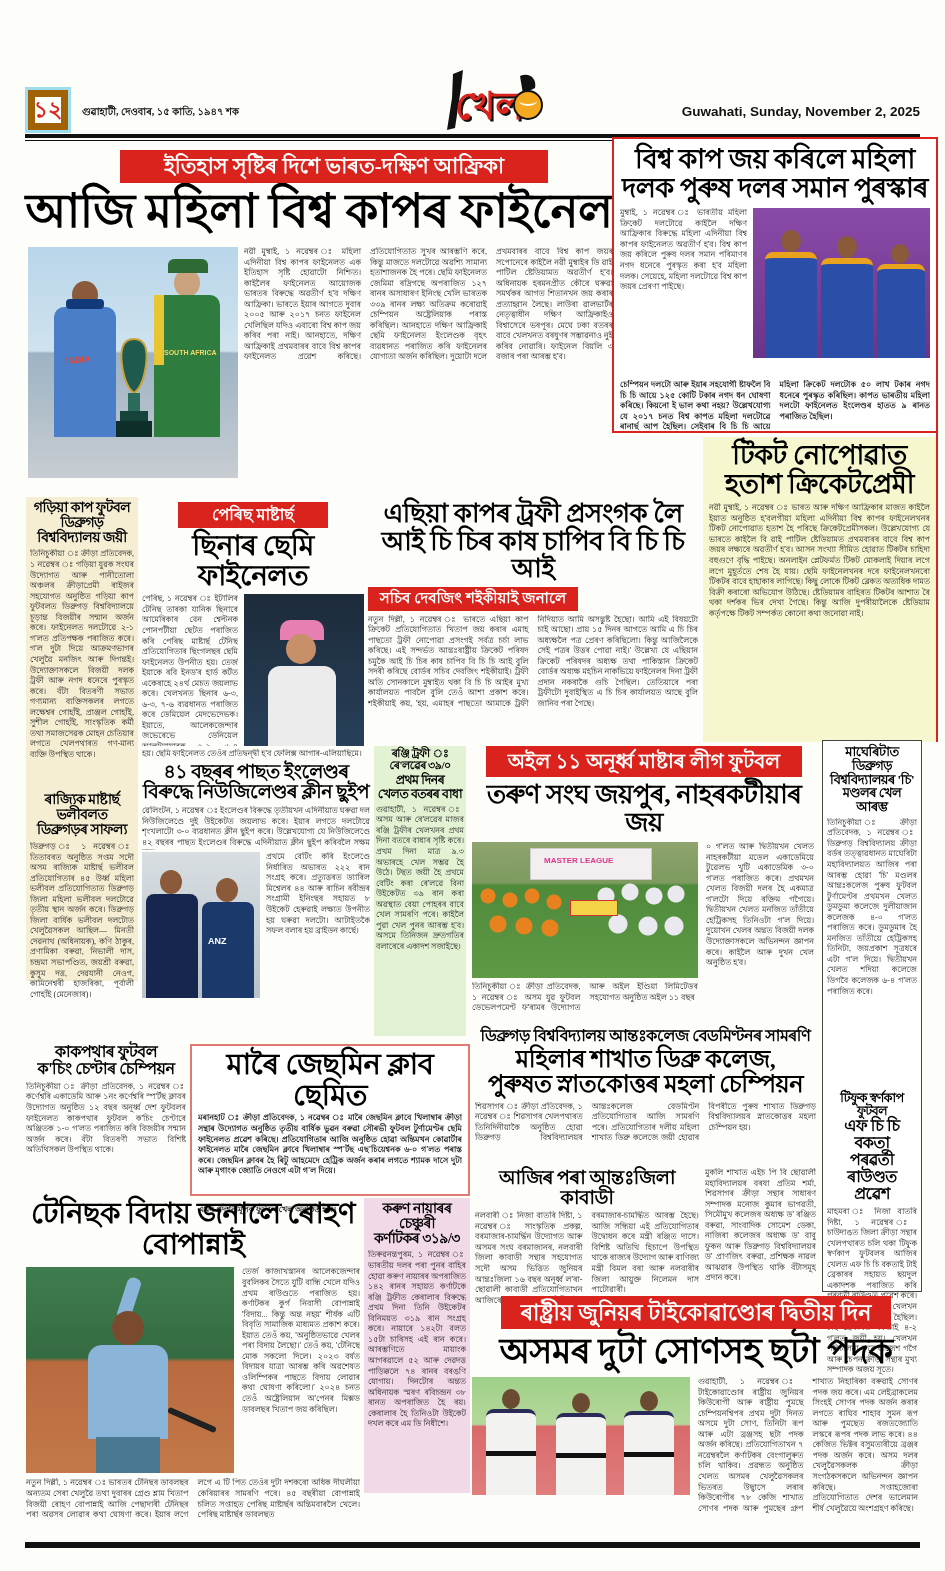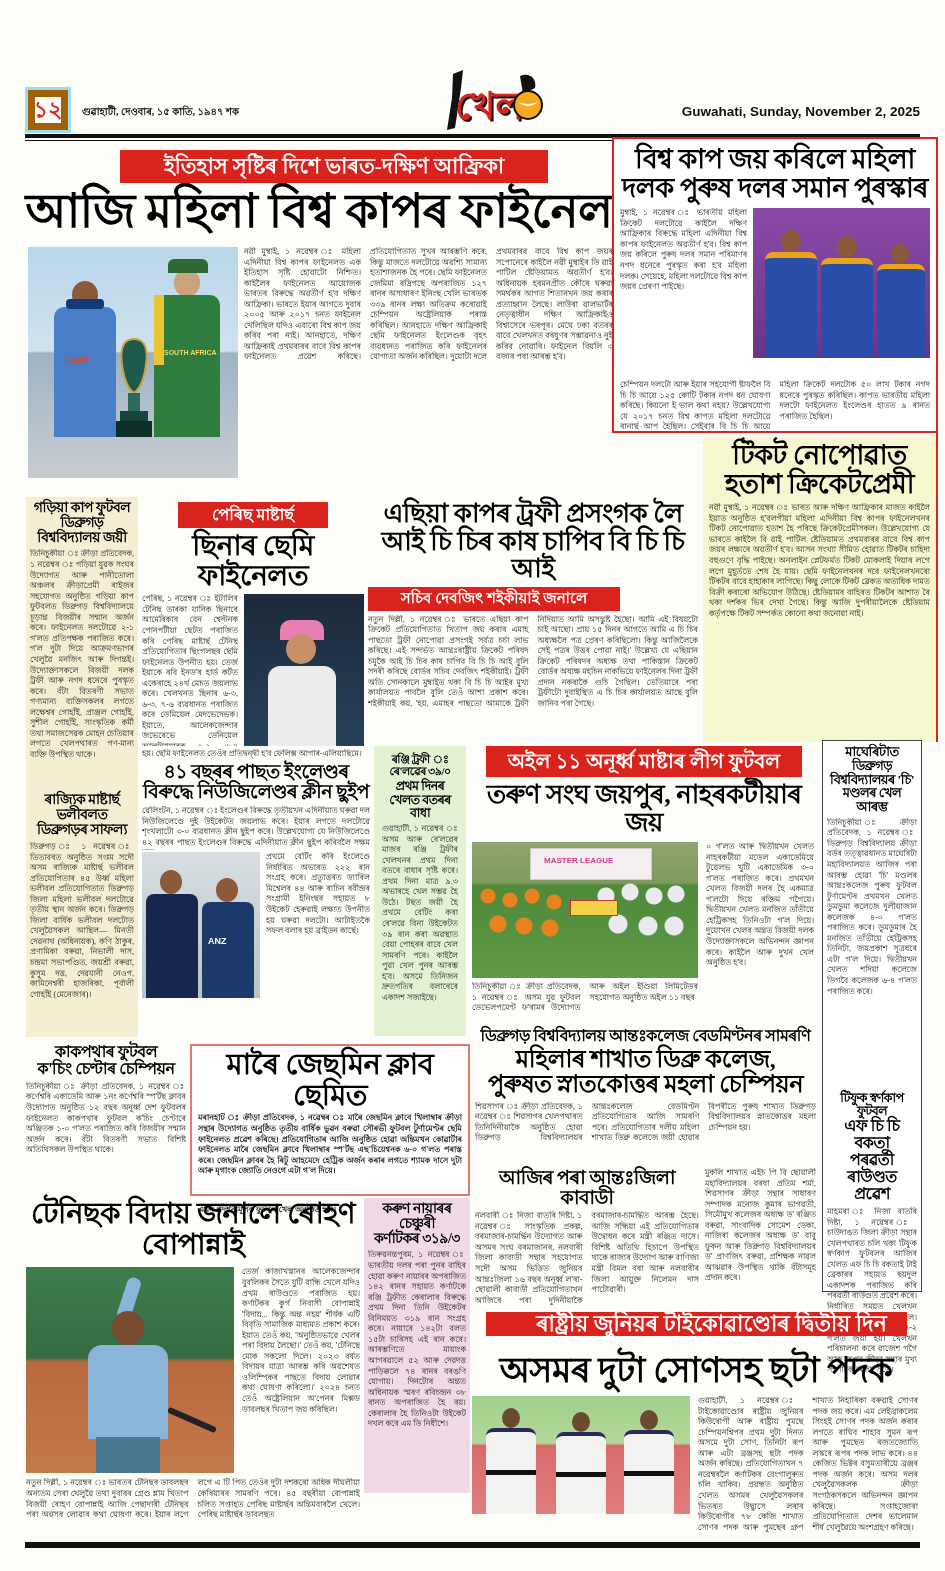--- a/index.html
+++ b/index.html
@@ -76,32 +76,32 @@
       <div class="body-t" style="width:128px;height:168px;">মুম্বাই, ১ নৱেম্বৰ ঃ ভাৰতীয় মহিলা ক্ৰিকেট দলটোৱে কাইলৈ দক্ষিণ আফ্ৰিকাৰ বিৰুদ্ধে মহিলা এদিনীয়া বিশ্ব কাপৰ ফাইনেলত অৱতীৰ্ণ হ'ব। বিশ্ব কাপ জয় কৰিলে পুৰুষ দলৰ সমান পৰিমাণৰ নগদ ধনেৰে পুৰস্কৃত কৰা হ'ব মহিলা দলক। সেয়েহে, মহিলা দলটোৱে বিশ্ব কাপ জয়ৰ প্ৰেৰণা পাইছে।</div>
       <div class="photo" style="width:178px;height:150px;margin-left:6px;background:linear-gradient(#8a4aa8,#6a3588);">
         <div class="fig-head" style="left:28px;top:22px;width:20px;height:22px;"></div>
         <div style="position:absolute;left:12px;top:44px;width:52px;height:106px;border-radius:8px 8px 0 0;background:#2b4ea8;border-top:6px solid #e8a21c;"></div>
         <div class="fig-head" style="left:84px;top:28px;width:20px;height:22px;"></div>
         <div style="position:absolute;left:68px;top:50px;width:52px;height:100px;border-radius:8px 8px 0 0;background:#2b4ea8;border-top:6px solid #e8a21c;"></div>
         <div class="fig-head" style="left:138px;top:36px;width:18px;height:20px;"></div>
         <div style="position:absolute;left:124px;top:56px;width:48px;height:94px;border-radius:8px 8px 0 0;background:#2b4ea8;border-top:5px solid #e8a21c;"></div>
       </div>
     </div>
-    <div class="body-t cols2" style="margin:4px 6px 0;height:86px;">চেম্পিয়ন দলটো আৰু ইয়াৰ সহযোগী ষ্টাফলৈ বি চি চি আয়ে ১২৫ কোটি টকাৰ নগদ ধন ঘোষণা কৰিছে। কিয়নো ই ভাল কথা নহয়? উল্লেখযোগ্য যে ২০১৭ চনত বিশ্ব কাপত মহিলা দলটোৱে ৰানাৰ্ছ আপ হৈছিল। সেইবাৰ বি চি চি আয়ে মহিলা ক্ৰিকেট দলটোক ৫০ লাখ টকাৰ নগদ ধনেৰে পুৰস্কৃত কৰিছিল। কাপত ভাৰতীয় মহিলা দলটো ফাইনেলত ইংলেণ্ডৰ হাতত ৯ ৰানত পৰাজিত হৈছিল।</div>
+    <div class="body-t cols2" style="margin:4px 6px 0;height:86px;font-weight:bold;">চেম্পিয়ন দলটো আৰু ইয়াৰ সহযোগী ষ্টাফলৈ বি চি চি আয়ে ১২৫ কোটি টকাৰ নগদ ধন ঘোষণা কৰিছে। কিয়নো ই ভাল কথা নহয়? উল্লেখযোগ্য যে ২০১৭ চনত বিশ্ব কাপত মহিলা দলটোৱে ৰানাৰ্ছ আপ হৈছিল। সেইবাৰ বি চি চি আয়ে মহিলা ক্ৰিকেট দলটোক ৫০ লাখ টকাৰ নগদ ধনেৰে পুৰস্কৃত কৰিছিল। কাপত ভাৰতীয় মহিলা দলটো ফাইনেলত ইংলেণ্ডৰ হাতত ৯ ৰানত পৰাজিত হৈছিল।</div>
   </div>
 
   <div class="abs" style="left:936px;top:137px;width:2px;height:605px;background:#d9231c;"></div>
 
   <div class="abs" style="left:703px;top:437px;width:233px;height:305px;background:#f6f6cf;padding:4px 6px;">
     <div class="headline center prewrap" style="font-size:27px;">টিকট নোপোৱাত
 হতাশ ক্ৰিকেটপ্ৰেমী</div>
     <div class="body-t" style="height:218px;margin-top:5px;">নৱী মুম্বাই, ১ নৱেম্বৰ ঃ ভাৰত আৰু দক্ষিণ আফ্ৰিকাৰ মাজত কাইলৈ ইয়াত অনুষ্ঠিত হ'বলগীয়া মহিলা এদিনীয়া বিশ্ব কাপৰ ফাইনেলখনৰ টিকট নোপোৱাত হতাশ হৈ পৰিছে ক্ৰিকেটপ্ৰেমীসকল। উল্লেখযোগ্য যে ভাৰতে কাইলৈ বি ৱাই পাটিল ষ্টেডিয়ামত প্ৰথমবাৰৰ বাবে বিশ্ব কাপ জয়ৰ লক্ষ্যৰে অৱতীৰ্ণ হ'ব। আসন সংখ্যা সীমিত হোৱাত টিকটৰ চাহিদা বহুগুণে বৃদ্ধি পাইছে। অনলাইন প্লেটফৰ্মত টিকট মোকলাই দিয়াৰ লগে লগে মুহূৰ্ততে শেষ হৈ যায়। ছেমি ফাইনেলখনৰ দৰে ফাইনেলখনৰো টিকটৰ বাবে হাহাকাৰ লাগিছে। কিছু লোকে টিকট ব্লেকত অত্যধিক দামত বিক্ৰী কৰাৰো অভিযোগ উঠিছে। ষ্টেডিয়ামৰ বাহিৰত টিকটৰ আশাত ৰৈ থকা দৰ্শকৰ ভিৰ দেখা গৈছে। কিন্তু আজি দুপৰীয়ালৈকে ষ্টেডিয়াম কৰ্তৃপক্ষে টিকট সম্পৰ্কত কোনো কথা জনোৱা নাই।</div>
   </div>
 
-  <div class="abs" style="left:26px;top:497px;width:112px;height:540px;background:#f5eed3;padding:4px;">
+  <div class="abs" style="left:26px;top:497px;width:112px;height:484px;background:#f5eed3;padding:4px;">
     <div class="headline center prewrap" style="font-size:14px;">গড়িয়া কাপ ফুটবল
 ডিব্ৰুগড়
 বিশ্ববিদ্যালয় জয়ী</div>
     <div class="body-t" style="height:238px;margin-top:4px;">তিনিচুকীয়া ঃ ক্ৰীড়া প্ৰতিবেদক, ১ নৱেম্বৰ ঃ গড়িয়া যুৱক সংঘৰ উদ্যোগত আৰু পানীতোলা অঞ্চলৰ ক্ৰীড়াপ্ৰেমী ৰাইজৰ সহযোগত অনুষ্ঠিত গড়িয়া কাপ ফুটবলত ডিব্ৰুগড় বিশ্ববিদ্যালয়ে চূড়ান্ত বিজয়ীৰ সন্মান অৰ্জন কৰে। ফাইনেলত দলটোৱে ২-১ গ'লত প্ৰতিপক্ষক পৰাজিত কৰে। গ'ল দুটা দিয়ে আক্ৰমণভাগৰ খেলুৱৈ মনজিৎ আৰু দিগন্তই। উদ্যোক্তাসকলে বিজয়ী দলক ট্ৰফী আৰু নগদ ধনেৰে পুৰস্কৃত কৰে। বঁটা বিতৰণী সভাত গণ্যমান্য ব্যক্তিসকলৰ লগতে লক্ষেশ্বৰ গোহাঁই, প্ৰাঞ্জল গোহাঁই, সুশীল গোহাঁই, সাংস্কৃতিক কৰ্মী তথা সমাজসেৱক মোহন চেতিয়াৰ লগতে খেলপথাৰত গণ-মান্য ব্যক্তি উপস্থিত থাকে।</div>
     <div class="headline center prewrap" style="font-size:14px;margin-top:6px;">ৰাজ্যিক মাষ্টাৰ্ছ
 ভলীবলত
 ডিব্ৰুগড়ৰ সাফল্য</div>
     <div class="body-t" style="height:180px;margin-top:4px;">ডিব্ৰুগড় ঃ ১ নৱেম্বৰ ঃ তিতাবৰত অনুষ্ঠিত সপ্তম সদৌ অসম ৰাজ্যিক মাষ্টাৰ্ছ ভলীবল প্ৰতিযোগিতাৰ ৪৫ উৰ্ধ্ব মহিলা ভলীবল প্ৰতিযোগিতাত ডিব্ৰুগড় জিলা মহিলা ভলীবল দলটোৱে তৃতীয় স্থান অৰ্জন কৰে। ডিব্ৰুগড় জিলা বাৰ্ষিক ভলীবল দলটোত খেলুৱৈসকল আছিল— মিনতী দেৱনাথ (অধিনায়ক), কণি ঠাকুৰ, প্ৰণামিকা বৰুৱা, নিভালী দাস, চন্দ্ৰমা সভাপণ্ডিত, জয়শ্ৰী বৰুৱা, কুসুম দত্ত, দেৱযানী নেওগ, কামিনেশ্বৰী হাজৰিকা, পূৰ্বালী গোহাঁই (মেনেজাৰ)।</div>
   </div>
 
@@ -115,41 +115,41 @@
         <div class="fig-head" style="left:42px;top:40px;width:30px;height:30px;background:#c89068;"></div>
         <div style="position:absolute;left:24px;top:72px;width:68px;height:80px;border-radius:12px 12px 0 0;background:#ececec;"></div>
       </div>
     </div>
     <div class="body-t" style="margin-top:3px;">হয়। ছেমি ফাইনেলত তেওঁৰ প্ৰতিদ্বন্দ্বী হ'ব ফেলিক্স আগাৰ-এলিয়াছিমে।</div>
   </div>
 
   <div class="abs" style="left:368px;top:500px;width:330px;height:242px;">
     <div class="headline center prewrap" style="font-size:26px;">এছিয়া কাপৰ ট্ৰফী প্ৰসংগক লৈ
 আই চি চিৰ কাষ চাপিব বি চি চি আই</div>
-    <div class="redband" style="width:252px;height:24px;font-size:15px;margin-top:4px;">সচিব দেবজিৎ শইকীয়াই জনালে</div>
+    <div class="redband" style="width:210px;height:24px;font-size:15px;margin-top:4px;">সচিব দেবজিৎ শইকীয়াই জনালে</div>
     <div class="body-t cols2" style="height:148px;margin-top:4px;">নতুন দিল্লী, ১ নৱেম্বৰ ঃ ভাৰতে এছিয়া কাপ ক্ৰিকেট প্ৰতিযোগিতাত খিতাপ জয় কৰাৰ এমাহ পাছতো ট্ৰফী নোপোৱা প্ৰসংগই সৰ্বত্ৰ চৰ্চা লাভ কৰিছে। এই সন্দৰ্ভত আন্তঃৰাষ্ট্ৰীয় ক্ৰিকেট পৰিষদ চমুকৈ আই চি চিৰ কাষ চাপিব বি চি চি আই বুলি সদৰী কৰিছে বোৰ্ডৰ সচিব দেবজিৎ শইকীয়াই। ট্ৰফী অতি সোনকালে মুম্বাইত থকা বি চি চি আইৰ মুখ্য কাৰ্যালয়ত পাবলৈ বুলি তেওঁ আশা প্ৰকাশ কৰে। শইকীয়াই কয়, 'হয়, এমাহৰ পাছতো আমাকে ট্ৰফী নিদিয়াত আমি অসন্তুষ্ট হৈছো। আমি এই বিষয়টো চাই আছো। প্ৰায় ১৫ দিনৰ আগতে আমি এ চি চিৰ অধ্যক্ষলৈ পত্ৰ প্ৰেৰণ কৰিছিলো। কিন্তু আজিলৈকে সেই পত্ৰৰ উত্তৰ পোৱা নাই।' উল্লেখ্য যে এছিয়ান ক্ৰিকেট পৰিষদৰ অধ্যক্ষ তথা পাকিস্তান ক্ৰিকেট বোৰ্ডৰ অধ্যক্ষ মহচিন নাকভিয়ে ফাইনেলৰ দিনা ট্ৰফী প্ৰদান নকৰাকৈ গুচি গৈছিল। তেতিয়াৰে পৰা ট্ৰফীটো দুবাইস্থিত এ চি চিৰ কাৰ্যালয়ত আছে বুলি জানিব পৰা গৈছে।</div>
   </div>
 
   <div class="abs" style="left:142px;top:746px;width:228px;height:290px;">
     <div class="headline center prewrap" style="font-size:19px;margin-top:16px;">৪১ বছৰৰ পাছত ইংলেণ্ডৰ
 বিৰুদ্ধে নিউজিলেণ্ডৰ ক্লীন ছুইপ</div>
     <div class="body-t" style="height:44px;margin-top:4px;">ৱেলিংটন, ১ নৱেম্বৰ ঃ ইংলেণ্ডৰ বিৰুদ্ধে তৃতীয়খন এদিনীয়াত ঘৰুৱা দল নিউজিলেণ্ডে দুই উইকেটত জয়লাভ কৰে। ইয়াৰ লগতে দলটোৱে শৃংখলাটো ৩-০ ব্যৱধানত ক্লীন ছুইপ কৰে। উল্লেখযোগ্য যে নিউজিলেণ্ডে ৪২ বছৰৰ পাছত ইংলেণ্ডৰ বিৰুদ্ধে এদিনীয়াত ক্লীন ছুইপ কৰিবলৈ সক্ষম হ'ল।</div>
     <div style="display:flex;margin-top:2px;">
       <div class="photo" style="width:118px;height:146px;background:linear-gradient(#d8dee2,#b9c2c8);">
         <div class="fig-head" style="left:18px;top:18px;width:22px;height:24px;"></div>
         <div style="position:absolute;left:4px;top:42px;width:52px;height:104px;border-radius:8px 8px 0 0;background:#16264e;"></div>
         <div class="fig-head" style="left:74px;top:26px;width:22px;height:24px;"></div>
         <div style="position:absolute;left:60px;top:50px;width:52px;height:96px;border-radius:8px 8px 0 0;background:#1b3a6b;"></div>
         <span style="left:66px;top:84px;color:#fff;font-size:9px;">ANZ</span>
       </div>
       <div class="body-t" style="width:104px;height:146px;margin-left:6px;">প্ৰথমে বেটিং কৰি ইংলেণ্ডে নিৰ্ধাৰিত অভাৰত ২২২ ৰান সংগ্ৰহ কৰে। প্ৰত্যুত্তৰত ড্যাৰিল মিশ্বেলৰ ৪৪ আৰু ৰাচিন ৰবীন্দ্ৰৰ সংগ্ৰামী ইনিংছৰ সহায়ত ৮ উইকেট হেৰুৱাই লক্ষ্যত উপনীত হয় ঘৰুৱা দলটো। আটাইতকৈ সফল বলাৰ হয় ব্ৰাইডন কাৰ্ছে।</div>
     </div>
   </div>
 
-  <div class="abs" style="left:374px;top:746px;width:92px;height:290px;background:#e4f2d4;padding:8px;">
+  <div class="abs" style="left:374px;top:746px;width:92px;height:290px;background:#e4f2d4;padding:2px;">
     <div class="headline center" style="font-size:11px;">ৰঞ্জি ট্ৰফী ঃ ৰে'লৱেৰ ৩৯/০</div>
     <div class="headline center prewrap" style="font-size:12.5px;margin-top:3px;">প্ৰথম দিনৰ
 খেলত বতৰৰ বাধা</div>
     <div class="body-t" style="height:210px;margin-top:4px;">গুৱাহাটী, ১ নৱেম্বৰ ঃ অসম আৰু ৰে'লৱেৰ মাজৰ ৰঞ্জি ট্ৰফীৰ খেলখনৰ প্ৰথম দিনা বতৰে বাধাৰ সৃষ্টি কৰে। প্ৰথম দিনা মাত্ৰ ৯.৩ অভাৰহে খেল সম্ভৱ হৈ উঠে। টছত জয়ী হৈ প্ৰথমে বেটিং কৰা ৰে'লৱে বিনা উইকেটত ৩৯ ৰান কৰা অৱস্থাত বেয়া পোহৰৰ বাবে খেল সামৰণি পৰে। কাইলৈ পুৱা খেল পুনৰ আৰম্ভ হ'ব। অসমে তিনিজন দ্ৰুতগতিৰ বলাৰেৰে একাদশ সজাইছে।</div>
   </div>
 
   <div class="abs" style="left:472px;top:746px;width:344px;height:292px;">
     <div class="redband" style="width:316px;height:31px;margin:0 auto;font-size:20px;">অইল ১১ অনূৰ্ধ্ব মাষ্টাৰ লীগ ফুটবল</div>
     <div class="headline center" style="font-size:26px;margin-top:4px;">তৰুণ সংঘ জয়পুৰ, নাহৰকটীয়াৰ জয়</div>
     <div style="display:flex;margin-top:6px;">
@@ -220,21 +220,21 @@
     <div class="body-t cols2" style="height:72px;margin-top:5px;">নতুন দিল্লী, ১ নৱেম্বৰ ঃ ভাৰতৰ টেনিছৰ ডাবলছৰ অন্যতম সেৰা খেলুৱৈ তথা দুবাৰৰ গ্ৰেণ্ড শ্লাম খিতাপ বিজয়ী ৰোহণ বোপান্নাই আজি পেছাদাৰী টেনিছৰ পৰা অৱসৰ লোৱাৰ কথা ঘোষণা কৰে। ইয়াৰ লগে লগে এ টি পিত তেওঁৰ দুটা দশকৰো অধিক দীঘলীয়া কেৰিয়াৰৰ সামৰণি পৰে। ৪৫ বছৰীয়া বোপান্নাই চলিত সপ্তাহত পেৰিছ মাষ্টাৰ্ছৰ অন্তিমবাৰলৈ খেলে। পেৰিছ মাষ্টাৰ্ছৰ ডাবলছত</div>
   </div>
 
   <div class="abs" style="left:364px;top:1198px;width:106px;height:295px;background:#f2d9e8;padding:4px;">
     <div class="headline center prewrap" style="font-size:14px;">কৰুণ নায়াৰৰ চেঞ্চুৰী
 কৰ্ণাটকৰ ৩১৯/৩</div>
     <div class="body-t" style="height:236px;margin-top:4px;">তিৰুৱনন্তপুৰম, ১ নৱেম্বৰ ঃ ভাৰতীয় দলৰ পৰা পুনৰ বাহিৰ হোৱা কৰুণ নায়াৰৰ অপৰাজিত ১৪২ ৰানৰ সহায়ত কৰ্ণাটকে ৰঞ্জি ট্ৰফীত কেৰালাৰ বিৰুদ্ধে প্ৰথম দিনা তিনি উইকেটৰ বিনিময়ত ৩১৯ ৰান সংগ্ৰহ কৰে। নায়াৰে ১৪২টা বলত ১৫টা চাৰিসহ এই ৰান কৰে। আৰম্ভণিতে মায়াংক আগৰৱালে ৫২ আৰু দেৱদত্ত পাড়িক্কলে ৭৪ ৰানৰ বৰঙণি যোগায়। দিনটোৰ অন্তত অধিনায়ক স্মৰণ ৰবিচন্দ্ৰন ৩৮ ৰানত অপৰাজিত হৈ ৰয়। কেৰালাৰ হৈ তিনিওটা উইকেট দখল কৰে এম ডি নিধীশে।</div>
   </div>
 
   <div class="abs" style="left:472px;top:1296px;width:448px;height:242px;">
-    <div class="redband" style="width:390px;height:24px;margin:16px auto;font-size:22px;padding-left:31px;">ৰাষ্ট্ৰীয় জুনিয়ৰ টাইকোৱাণ্ডোৰ দ্বিতীয় দিন</div>
+    <div class="redband" style="width:390px;height:33px;margin:0 auto;font-size:22px;">ৰাষ্ট্ৰীয় জুনিয়ৰ টাইকোৱাণ্ডোৰ দ্বিতীয় দিন</div>
     <div class="headline center" style="font-size:35px;margin-top:4px;">অসমৰ দুটা সোণসহ ছটা পদক</div>
     <div style="display:flex;margin-top:7px;">
       <div class="photo" style="width:218px;height:118px;background:linear-gradient(#9fd089 0%,#b5d89a 40%,#d96a6a 42%,#e07d7d 100%);">
         <div class="fig-head" style="left:30px;top:12px;width:18px;height:20px;background:#6b4a32;"></div>
         <div style="position:absolute;left:14px;top:32px;width:50px;height:86px;border-radius:8px 8px 0 0;background:#f2f2f0;border-top:4px solid #2a2a5a;"></div>
         <div style="position:absolute;left:14px;top:74px;width:50px;height:5px;background:#111;"></div>
         <div class="fig-head" style="left:100px;top:16px;width:18px;height:20px;background:#6b4a32;"></div>
         <div style="position:absolute;left:84px;top:36px;width:50px;height:82px;border-radius:8px 8px 0 0;background:#f2f2f0;border-top:4px solid #2a2a5a;"></div>
         <div style="position:absolute;left:84px;top:76px;width:50px;height:5px;background:#111;"></div>
         <div class="fig-head" style="left:168px;top:14px;width:18px;height:20px;background:#6b4a32;"></div>

